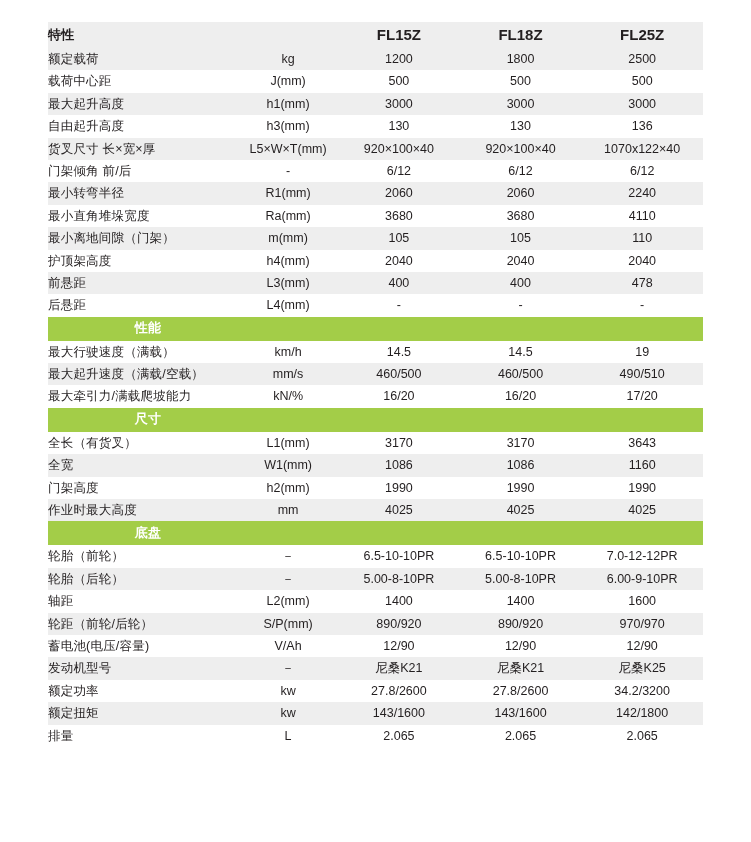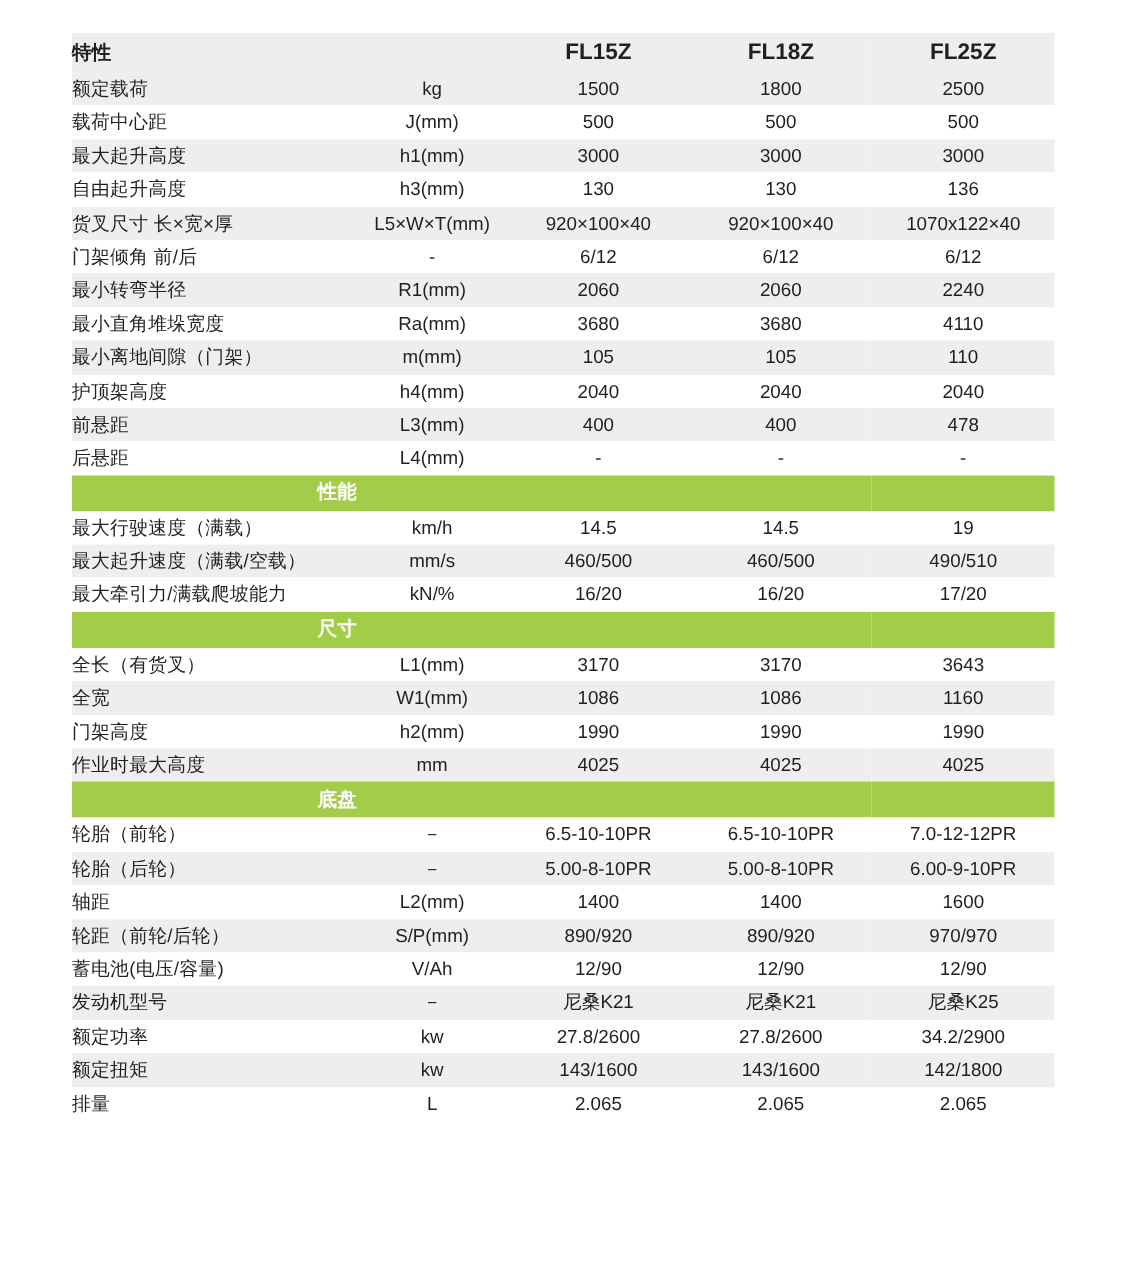--- a/index.html
+++ b/index.html
@@ -43,21 +43,21 @@
   
   tr.section td {
     background: #a3cd48;
     color: #ffffff;
     font-weight: bold;
     font-size: 13px;
     height: 24px;
   }
   tr.section td.lbl {
     padding-left: 10px;
-    text-align: right;
+    text-align: center;
   }
 
   
   tr.odd  td { background: #eeeeee; }
   tr.even td { background: #ffffff; }
 
   td.lbl {
     padding-left: 10px;
     text-align: left;
     letter-spacing: 0.2px;
@@ -102,21 +102,21 @@
         <tr class="header">
           <td class="lbl">特性</td>
           <td class="unit"></td>
           <td class="val">FL15Z</td>
           <td class="val">FL18Z</td>
           <td class="val">FL25Z</td>
         </tr>
         <tr class="odd">
           <td class="lbl">额定载荷</td>
           <td class="unit">kg</td>
-          <td class="val">1500</td>
+          <td class="val">1200</td>
           <td class="val">1800</td>
           <td class="val">2500</td>
         </tr>
         <tr class="even">
           <td class="lbl">载荷中心距</td>
           <td class="unit">J(mm)</td>
           <td class="val">500</td>
           <td class="val">500</td>
           <td class="val">500</td>
         </tr>
@@ -300,21 +300,21 @@
           <td class="unit">－</td>
           <td class="val">尼桑K21</td>
           <td class="val">尼桑K21</td>
           <td class="val">尼桑K25</td>
         </tr>
         <tr class="even">
           <td class="lbl">额定功率</td>
           <td class="unit">kw</td>
           <td class="val">27.8/2600</td>
           <td class="val">27.8/2600</td>
-          <td class="val">34.2/2900</td>
+          <td class="val">34.2/3200</td>
         </tr>
         <tr class="odd">
           <td class="lbl">额定扭矩</td>
           <td class="unit">kw</td>
           <td class="val">143/1600</td>
           <td class="val">143/1600</td>
           <td class="val">142/1800</td>
         </tr>
         <tr class="even">
           <td class="lbl">排量</td>

